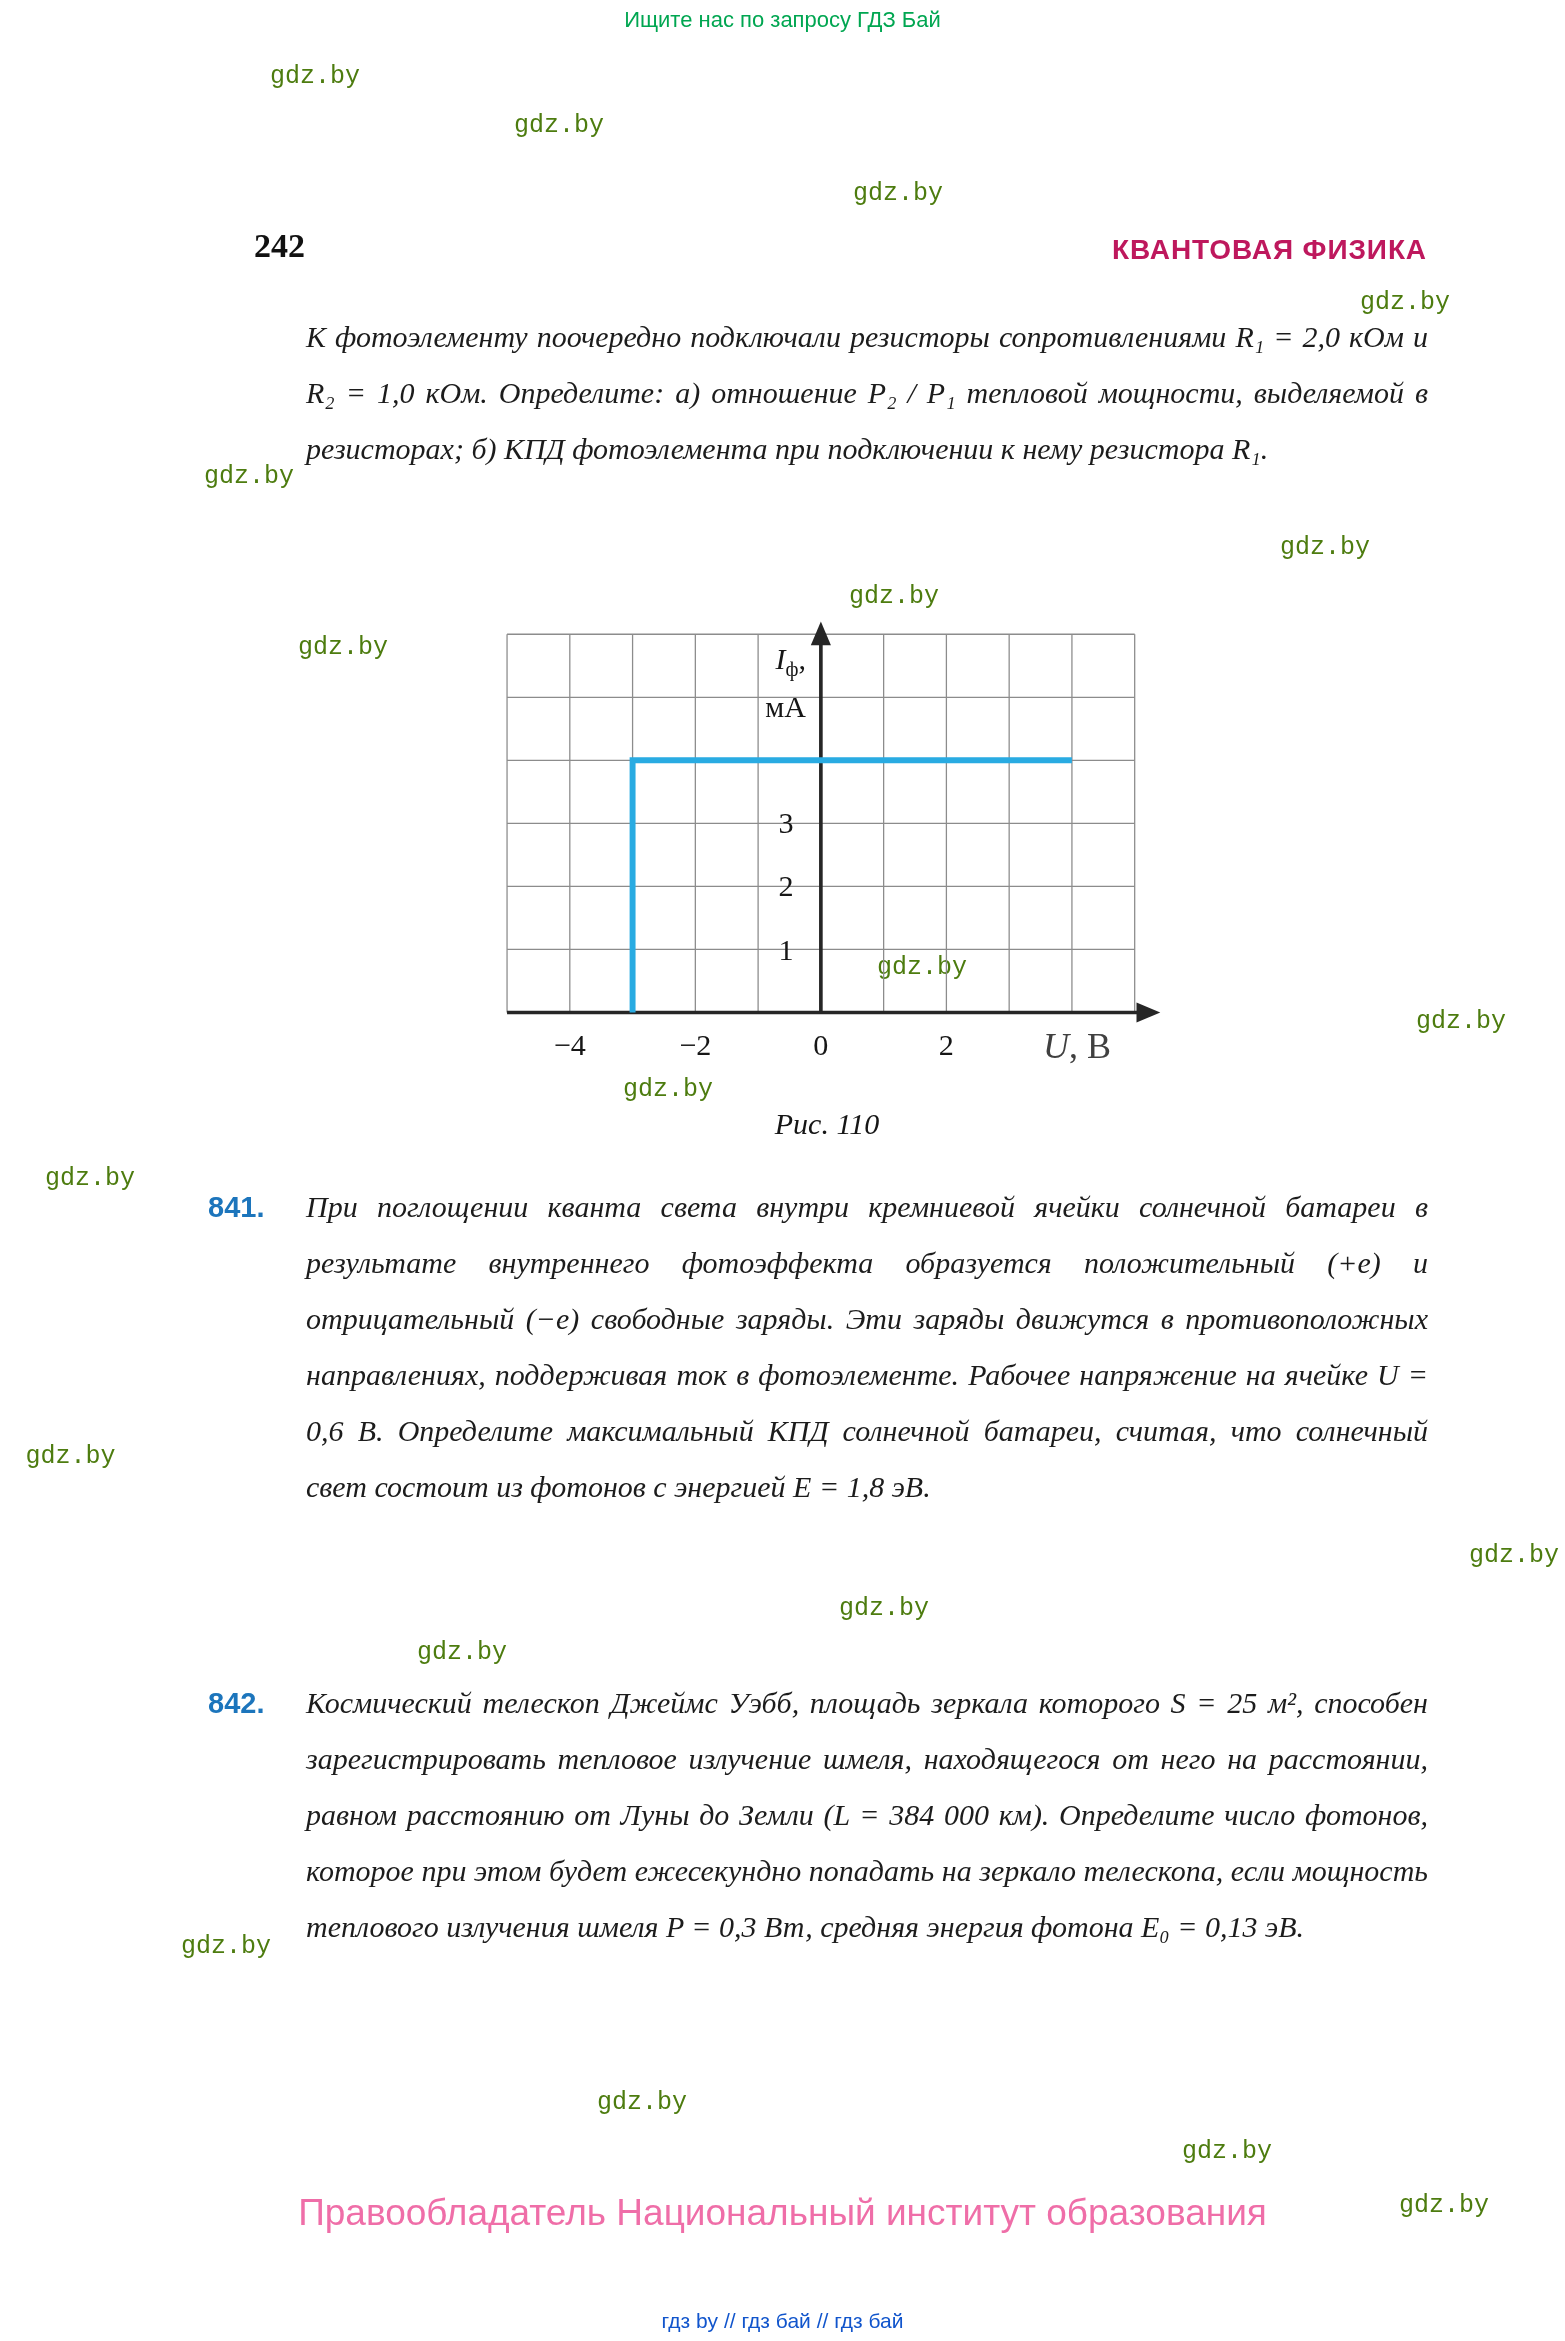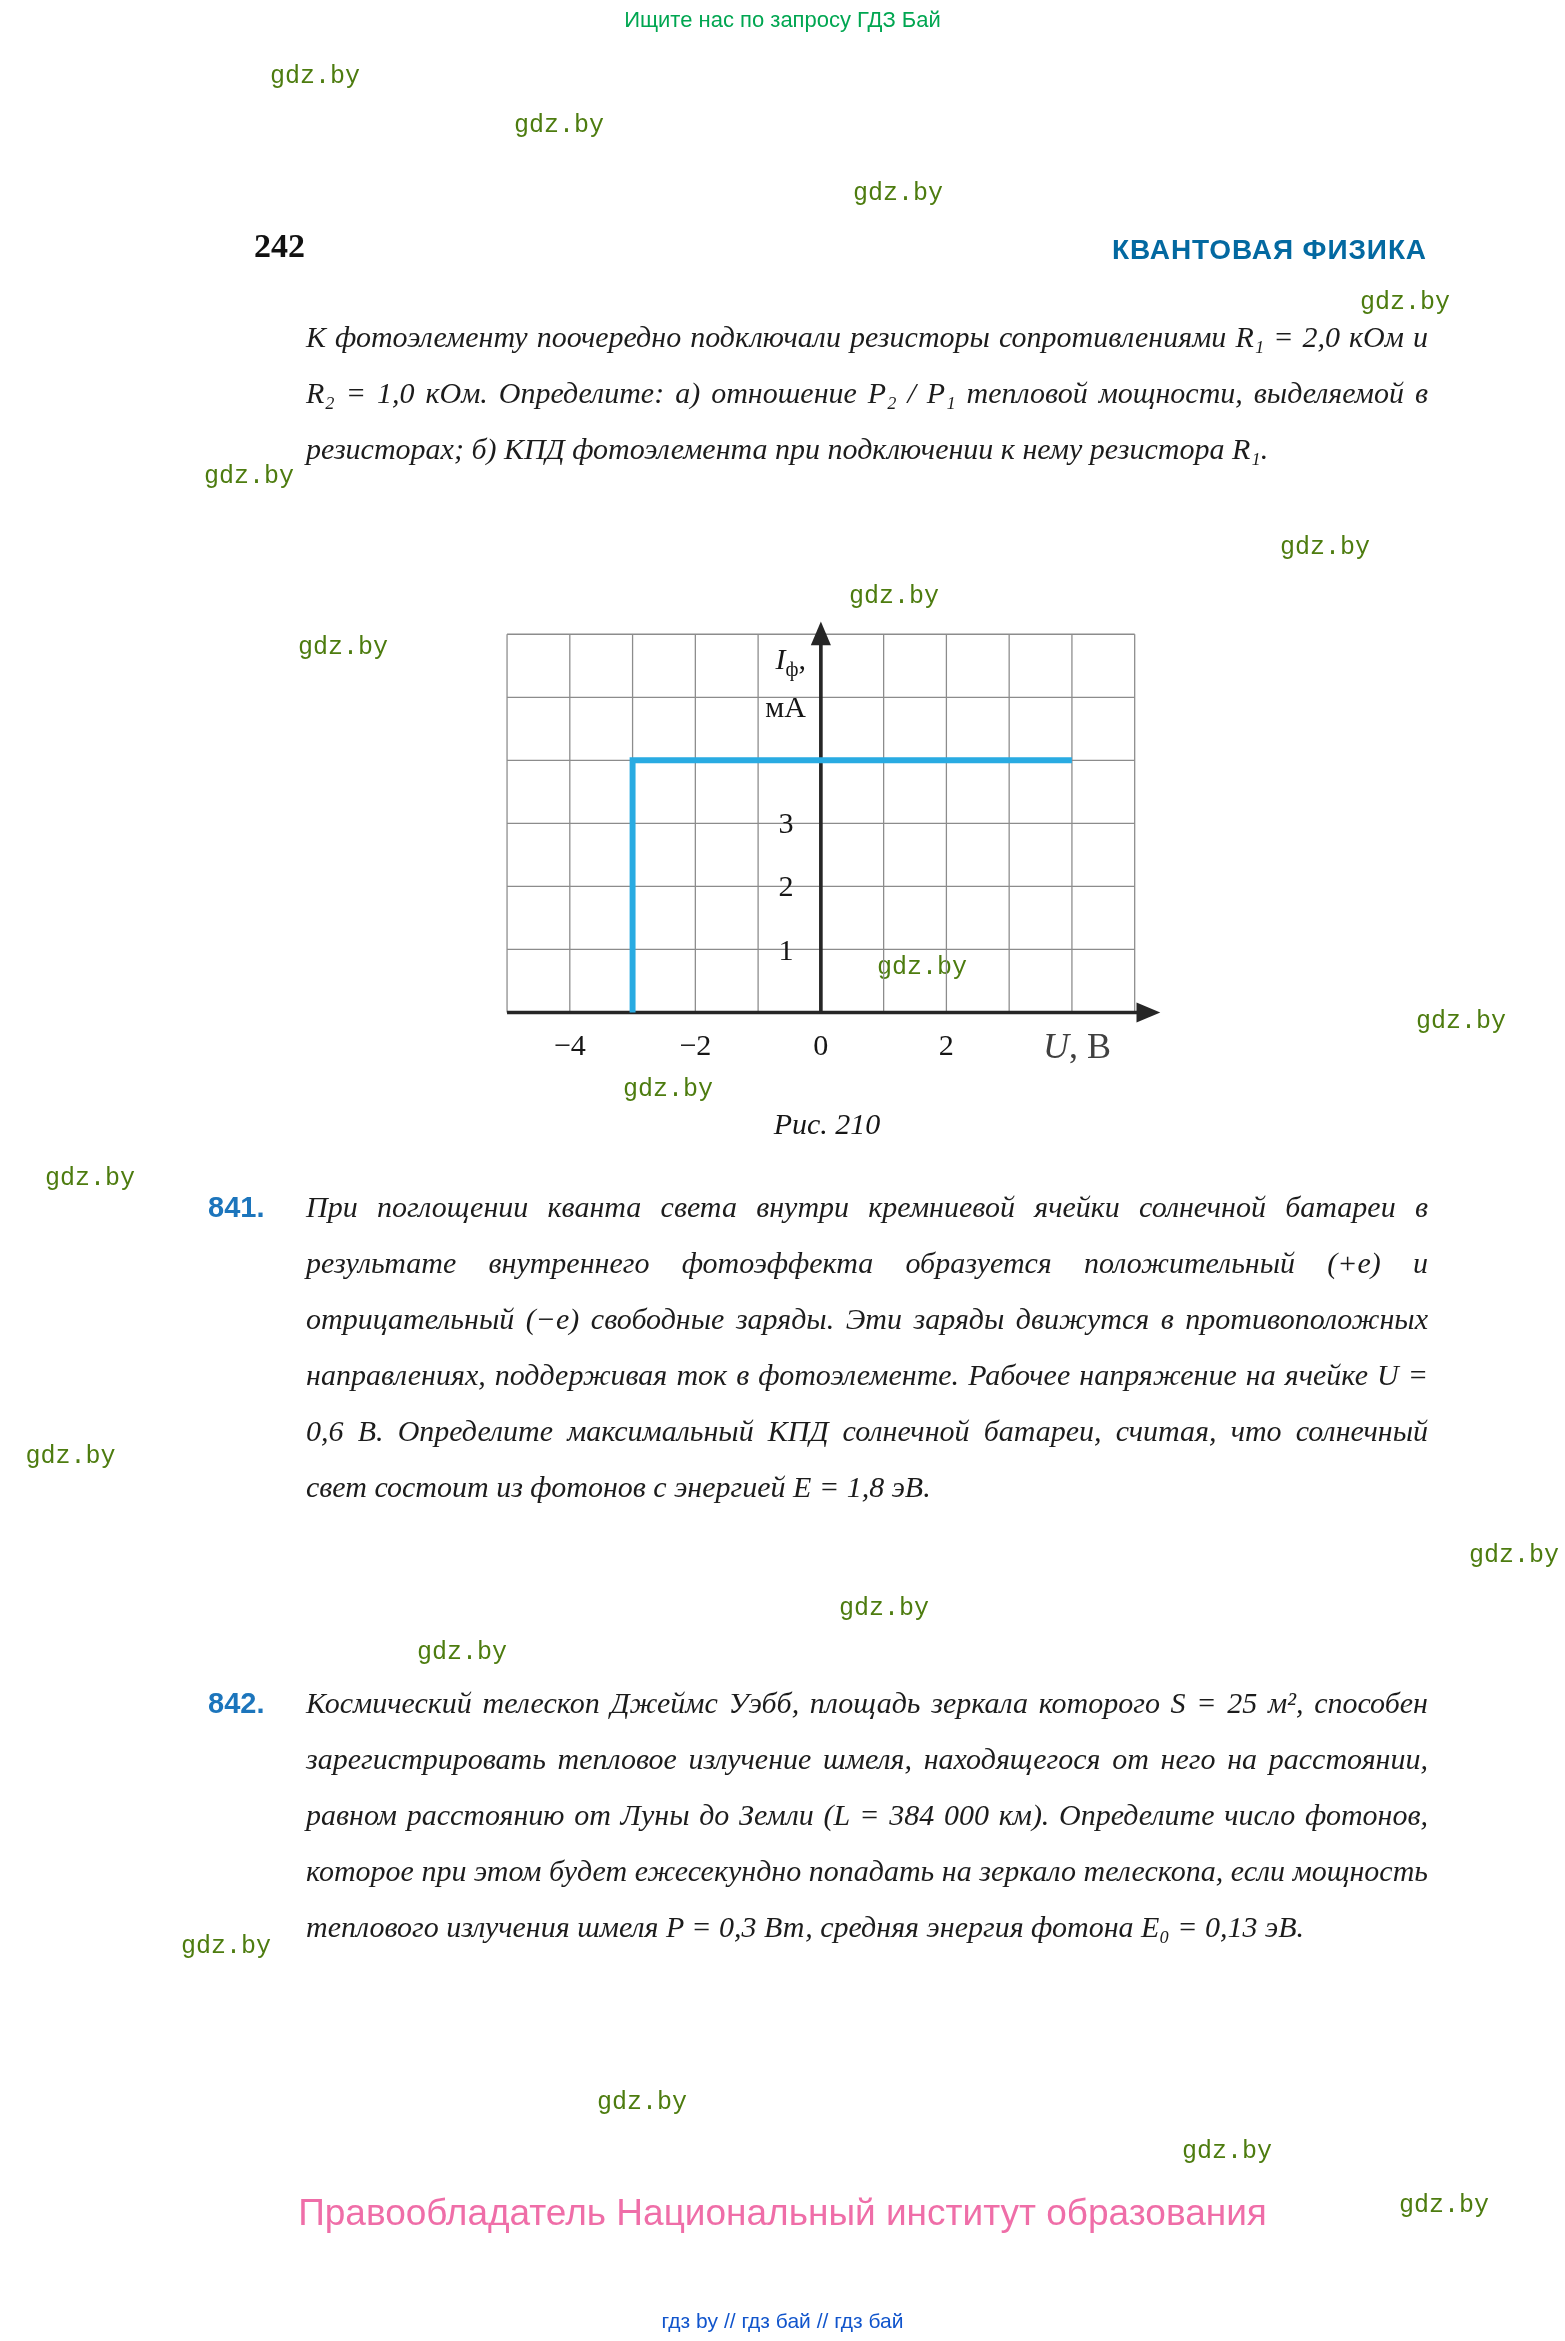--- a/index.html
+++ b/index.html
@@ -16,21 +16,21 @@
     position:absolute; top:7.3px; left:0; width:100%; text-align:center;
     font-family:Liberation Sans, sans-serif; font-size:22px; color:#00a651;
   }
   .page-num {
     position:absolute; left:254px; top:227px;
     font-size:34px; font-weight:bold; color:#111;
   }
   .chapter {
     position:absolute; right:138px; top:234px;
     font-family:"Liberation Sans", sans-serif; font-size:28px; font-weight:bold;
-    color:#0369a1; letter-spacing:0.9px;
+    color:#be185d; letter-spacing:0.9px;
   }
   .text-col {
     position:absolute; left:306px; width:1122px;
     font-size:30px; line-height:56px; text-align:justify; color:#1c1c1c;font-style:italic;
   }
   .pnum {
     position:absolute; left:208px; width:87px; line-height:56px;
     font-family:"Liberation Sans", sans-serif; font-weight:bold;
     font-size:29px; color:#1c75bc;
   }
@@ -120,21 +120,21 @@
     <text x="1035.9" y="1154" class="tick" text-anchor="middle">2</text>
     <text x="868.5" y="1050" class="tick" text-anchor="end">1</text>
     <text x="868.5" y="981" class="tick" text-anchor="end">2</text>
     <text x="868.5" y="912" class="tick" text-anchor="end">3</text>
   </svg>
 <div class="fig-ylabel">
   <div><i>I</i><sub>ф</sub><span>,</span></div>
   <div>мА</div>
 </div>
 <div class="fig-xlabel"><i>U</i><span>, В</span></div>
-<div class="fig-caption">Рис. 210</div>
+<div class="fig-caption">Рис. 110</div>
 
 <div class="pnum" style="top:1179px">841.</div>
 <div class="text-col" style="top:1179px">При поглощении кванта света внутри кремниевой ячейки солнечной батареи в результате внутреннего фотоэффекта образуется положительный (+e) и отрицательный (−e) свободные заряды. Эти заряды движутся в противоположных направлениях, поддерживая ток в фотоэлементе. Рабочее напряжение на ячейке U = 0,6 В. Определите максимальный КПД солнечной батареи, считая, что солнечный свет состоит из фотонов с энергией E = 1,8 эВ.</div>
 
 <div class="pnum" style="top:1675px">842.</div>
 <div class="text-col" style="top:1675px">Космический телескоп Джеймс Уэбб, площадь зеркала которого S = 25 м², способен зарегистрировать тепловое излучение шмеля, находящегося от него на расстоянии, равном расстоянию от Луны до Земли (L = 384 000 км). Определите число фотонов, которое при этом будет ежесекундно попадать на зеркало телескопа, если мощность теплового излучения шмеля P = 0,3 Вт, средняя энергия фотона E₀ = 0,13 эВ.</div>
 
 <div class="copyright">Правообладатель Национальный институт образования</div>
 <div class="bottom-links">гдз by  //  гдз бай  //  гдз бай</div>
 

